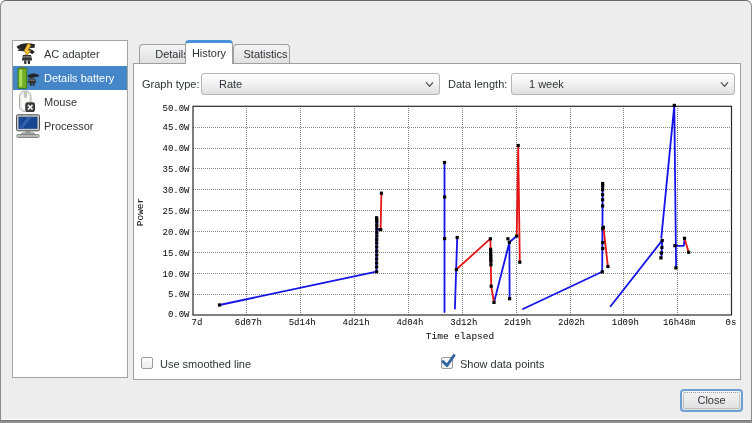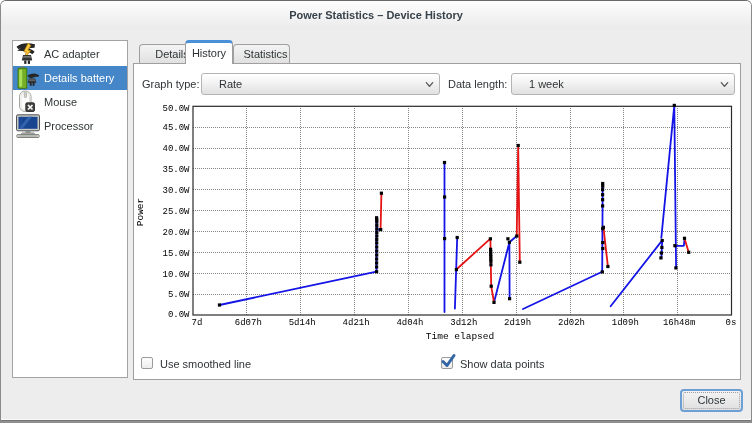--- a/index.html
+++ b/index.html
@@ -37,21 +37,20 @@
 .cblabel { position:absolute; top:1px; white-space:nowrap; }
 .closebtn { position:absolute; left:679px; top:388px; width:63px; height:23px;
   background:linear-gradient(#f4f4f4,#e9e9e9 55%,#dfdfdf); border:2px solid #6e9fd4;
   border-radius:4px; text-align:center; line-height:19px; color:#30373b; }
 .closebtn:before { content:""; position:absolute; left:1px; top:1px; right:1px; bottom:1px;
   border:1px dotted #a0a0a0; border-radius:2px; }
 </style>
 </head>
 <body>
 <div class="window">
-  <div class="titlebar"><span>Power Statistics – Device History</span></div>
 
   <div class="sidebar">
     <div class="row" style="margin-top:1px;">
       <svg class="icon" width="24" height="23" viewBox="0 0 24 23">
         <path d="M2.5 5.5 Q9 0.5 19.5 3.5 Q11 3.8 7 6.8 Q15 7.2 18.5 10.5" fill="none" stroke="#262626" stroke-width="3.4"></path>
         <path d="M13.2 0.5 L8.8 9.2 L11.4 9.7 L8.6 16.8 L15.6 8.2 L12.9 7.6 L15.8 3.2 Z" fill="#fcca3c" stroke="#b97c0b" stroke-width="0.8"></path>
         <path d="M8 12.5 L16 12.5 L17.2 18 L6.8 18 Z" fill="#323232"></path>
         <path d="M8.4 13.6 L15.6 13.6 L16 15.2 L8 15.2 Z" fill="#757575"></path>
         <rect x="9.2" y="18" width="2.2" height="3.4" fill="#262626"></rect>
         <rect x="12.8" y="18" width="2.2" height="3.4" fill="#262626"></rect>

